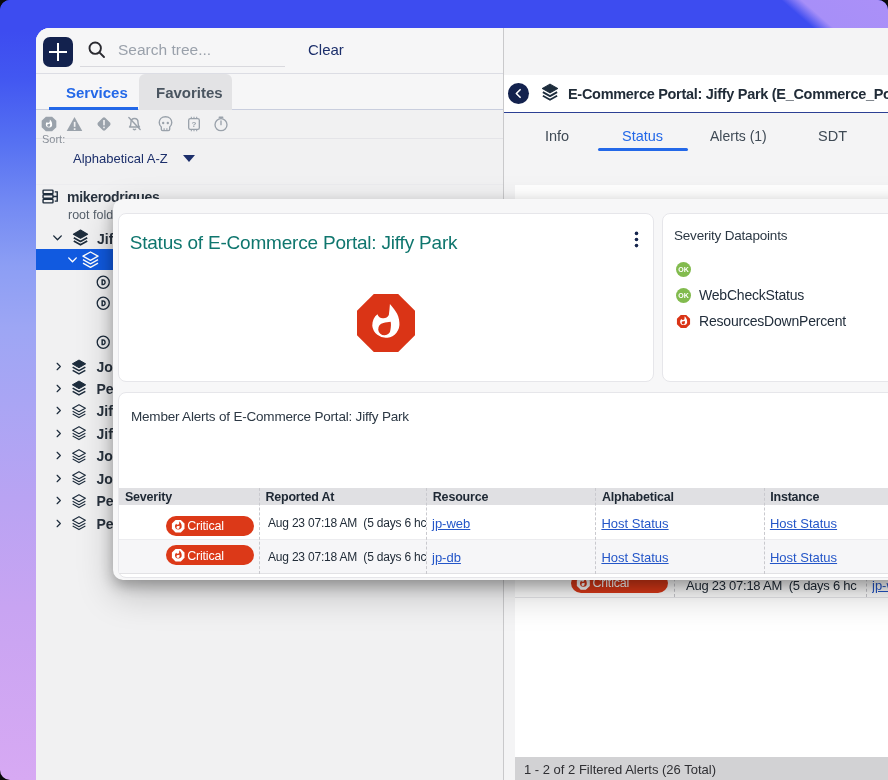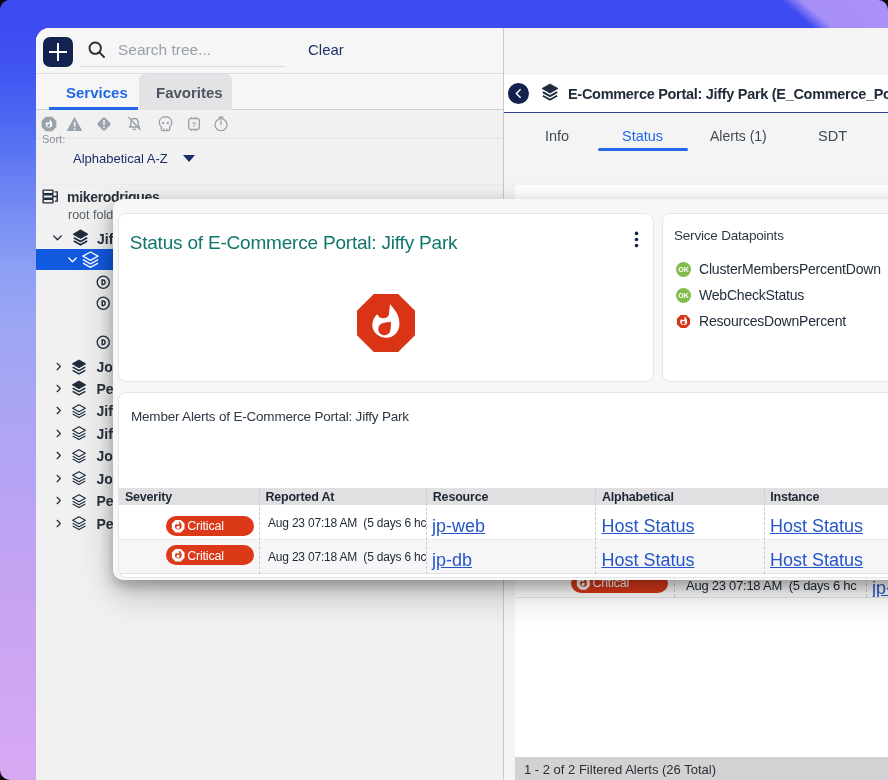--- a/index.html
+++ b/index.html
@@ -5,21 +5,21 @@
 body{width:888px;height:780px;background:#0a0a0a;font-family:"Liberation Sans",sans-serif;position:relative;overflow:hidden}
 .abs{position:absolute}
 .bg{position:absolute;inset:0;border-radius:10px;overflow:hidden;
 background:linear-gradient(180deg,#3d4cf0 0%,#3d4cf0 4%,#4257f1 10%,#5570f2 18%,#7289f3 26%,#8c9ef4 34%,#9da6f4 42%,#aaa5f4 52%,#b9a3f3 64%,#c8a4f2 78%,#d7a9f3 100%)}
 .bgtop{position:absolute;top:0;left:0;width:888px;height:29px;
 background:linear-gradient(41deg,#3d4cf0 0%,#3d4cf0 88.4%,#a78ff8 90.6%,#ab90f8 100%)}
 .win{position:absolute;left:36px;top:28px;width:852px;height:752px;background:#f1f1f2;border-top-left-radius:14px;overflow:hidden}
 .nav{position:absolute;font-weight:400;color:#1c2f6b}
 svg{display:block}
 .tree-txt{font-size:14px;color:#28323e;font-weight:700;white-space:nowrap}
-.lnk{color:#2456c8;text-decoration:underline;font-size:18px;white-space:nowrap}
+.lnk{color:#2456c8;text-decoration:underline;font-size:13px;white-space:nowrap}
 .card{position:absolute;background:#fff;border:1px solid #e6e6ea;border-radius:8px;box-sizing:border-box}
 .hdrcell{position:absolute;font-size:12.5px;font-weight:700;letter-spacing:-0.2px;color:#1d2733;white-space:nowrap}
 .dash{position:absolute;width:0;border-left:1px dashed #c9c9ce}
 </style></head>
 <body>
 <svg width="0" height="0" style="position:absolute">
   <defs>
     <path id="fl" fill-rule="evenodd" d="M13.4 4.2 C14.6 5.8 17.3 8.2 17.3 11.9 A 5.6 5.6 0 1 1 6.1 13.2 C6.1 11.0 6.9 9.4 8.25 8.4 A 2.6 2.6 0 0 0 12.95 8.8 C13.1 7.4 13.3 5.8 13.4 4.2 Z M13.7 11.6 C13.95 12.6 13.8 13.8 13.65 14.64 A 2.55 2.55 0 1 1 10.70 12.08 C11.6 11.9 12.8 11.7 13.7 11.6 Z"></path>
     <g id="lay-o">
       <path d="M12 2.5 L21.5 7.8 L12 13.1 L2.5 7.8 Z" fill="none" stroke-width="1.7" stroke-linejoin="round"></path>
@@ -262,23 +262,22 @@
         <circle cx="3.5" cy="14.6" r="1.8" fill="#15254d"></circle>
     </svg>
     <svg class="abs" style="left:243.3px;top:93.8px" width="60" height="60" viewBox="0 0 60 60">
       <path d="M17.8 1 L42.2 1 L59 17.8 L59 42.2 L42.2 59 L17.8 59 L1 42.2 L1 17.8 Z" fill="#da3416"></path>
       <g transform="translate(1.5,0.8) scale(2.42)">
           <use href="#fl" fill="#fff"></use>
         </g>
     </svg>
 
     <div class="card" style="left:549.9px;top:14.3px;width:330px;height:169px"></div>
-    <div class="abs" style="left:561.5px;top:28.5px;font-size:13.5px;letter-spacing:-0.2px;color:#2c3844">Service Datapoints</div>
+    <div class="abs" style="left:561.5px;top:28.5px;font-size:13.5px;letter-spacing:-0.2px;color:#2c3844">Severity Datapoints</div>
     <div class="abs" style="left:563.5px;top:63.1px;width:15px;height:15px;background:#82bb4e;border-radius:50%;color:#fff;font-size:7px;font-weight:700;text-align:center;line-height:15.5px">OK</div>
-    <div class="abs" style="left:586.5px;top:62px;font-size:14px;letter-spacing:-0.2px;color:#222e3c">ClusterMembersPercentDown</div>
     <div class="abs" style="left:563.5px;top:89.2px;width:15px;height:15px;background:#82bb4e;border-radius:50%;color:#fff;font-size:7px;font-weight:700;text-align:center;line-height:15.5px">OK</div>
     <div class="abs" style="left:586.5px;top:88.1px;font-size:14px;letter-spacing:-0.2px;color:#222e3c">WebCheckStatus</div>
     <svg class="abs" style="left:563.5px;top:115.1px" width="15" height="15" viewBox="0 0 24 24">
       <path d="M7.6 1.5 L16.4 1.5 L22.5 7.6 L22.5 16.4 L16.4 22.5 L7.6 22.5 L1.5 16.4 L1.5 7.6 Z" fill="#da3416"></path>
       <g transform="translate(0.5,-0.5) scale(1.0)">
           <use href="#fl" fill="#fff"></use>
         </g>
     </svg>
     <div class="abs" style="left:586.5px;top:114px;font-size:14px;letter-spacing:-0.2px;color:#222e3c">ResourcesDownPercent</div>
 

